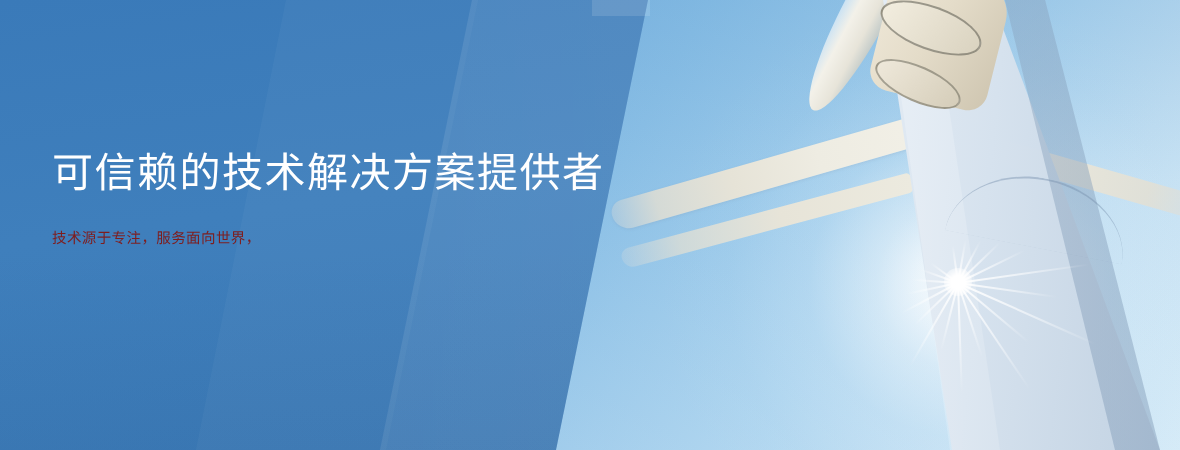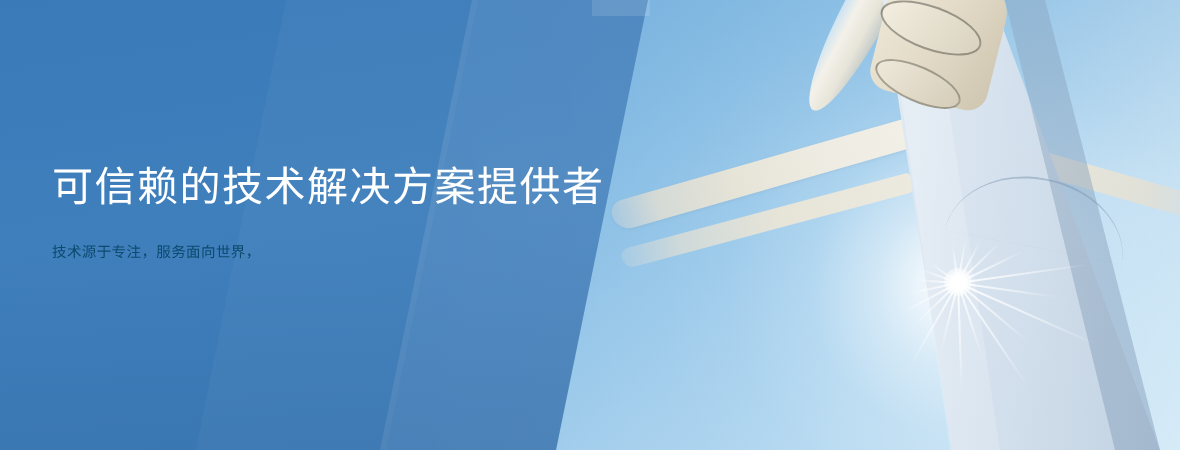--- a/index.html
+++ b/index.html
@@ -273,40 +273,40 @@
     background: linear-gradient(to bottom,
       rgba(20,60,100,0.0) 55%,
       rgba(20,60,100,0.06) 100%);
     clip-path: polygon(0 0, 648px 0, 556px 450px, 0 450px);
   }
 
   
   .copy {
     position: absolute;
     left: 52px;
-    top: 164px;
+    top: 150px;
     width: 560px;
     z-index: 5;
   }
   .headline {
     margin: 0;
     font-size: 41px;
     line-height: 1.14;
     font-weight: 400;
     color: #ffffff;
     letter-spacing: 1.5px;
     white-space: nowrap;
   }
   .sub {
     margin-top: 26px;
   }
   .sub-line {
     font-size: 14.5px;
     line-height: 30px;
-    color: #0c4a6e;
+    color: #7f1d1d;
     font-weight: 400;
     letter-spacing: .4px;
     white-space: nowrap;
   }
 </style>
 </head>
 <body>
 
 <div class="banner">
 

